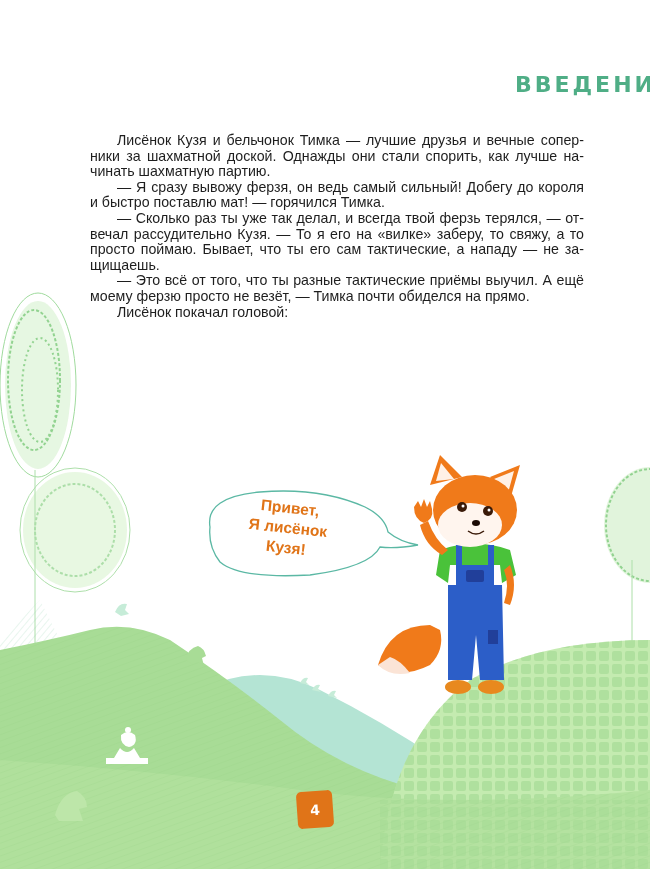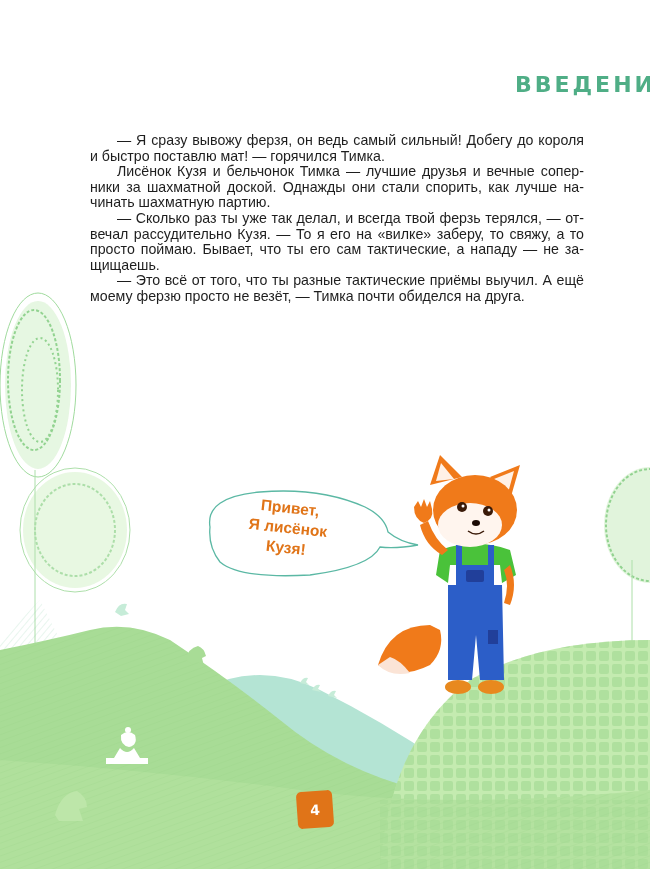--- a/index.html
+++ b/index.html
@@ -103,24 +103,25 @@
     <path d="M120 748 q7 8 14 0 l6 10 l-26 0 z"></path>
   </g>
   <g fill="#bde6a9">
     <path d="M55 815 q6 -22 22 -24 q10 6 10 16 l-8 2 l4 12 l-24 0 z"></path>
   </g>
 </svg>
 
 <div class="title">Введение</div>
 
 <div class="story">
+  <p>Лисёнок Кузя и бельчонок Тимка — лучшие друзья и вечные сопер­ники за шахматной доской. Однажды они стали спорить, как лучше на­чинать шахматную партию.</p>
   <p>— Я сразу вывожу ферзя, он ведь самый сильный! Добегу до короля и быстро поставлю мат! — горячился Тимка.</p>
-  <p>Лисёнок Кузя и бельчонок Тимка — лучшие друзья и вечные сопер­ники за шахматной доской. Однажды они стали спорить, как лучше на­чинать шахматную партию.</p>
   <p>— Сколько раз ты уже так делал, и всегда твой ферзь терялся, — от­вечал рассудительно Кузя. — То я его на «вилке» заберу, то свяжу, а то просто поймаю. Бывает, что ты его сам тактические, а нападу — не за­щищаешь.</p>
-  <p>— Это всё от того, что ты разные тактические приёмы выучил. А ещё моему ферзю просто не везёт, — Тимка почти обиделся на друга.</p>
+  <p>— Это всё от того, что ты разные тактические приёмы выучил. А ещё моему ферзю просто не везёт, — Тимка почти обиделся на прямо.</p>
+  <p>Лисёнок покачал головой:</p>
 </div>
 
 <svg class="bubble" viewBox="0 0 220 90" xmlns="http://www.w3.org/2000/svg">
   <path d="M10 40 Q5 10 60 5 Q120 0 165 20 Q185 30 188 45 Q200 55 218 58 Q195 62 180 60 Q170 80 110 88 Q40 92 20 75 Q8 60 10 40 Z" fill="#ffffff" stroke="#5bb8a4" stroke-width="1.3"></path>
 </svg>
 <div class="bubble-text">
   <div>Привет,</div>
   <div>Я лисёнок</div>
   <div>Кузя!</div>
 </div>

